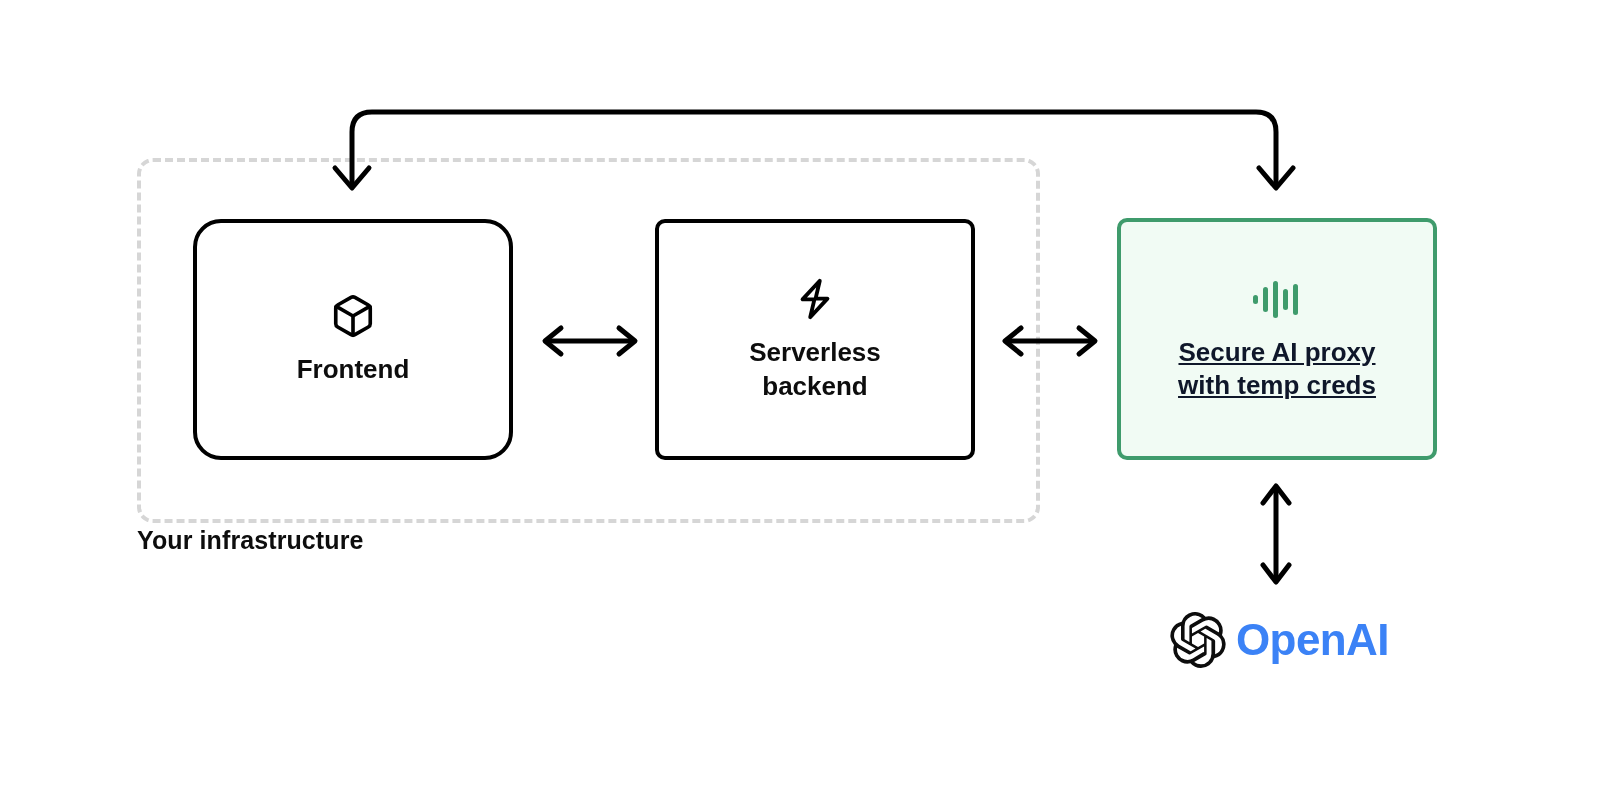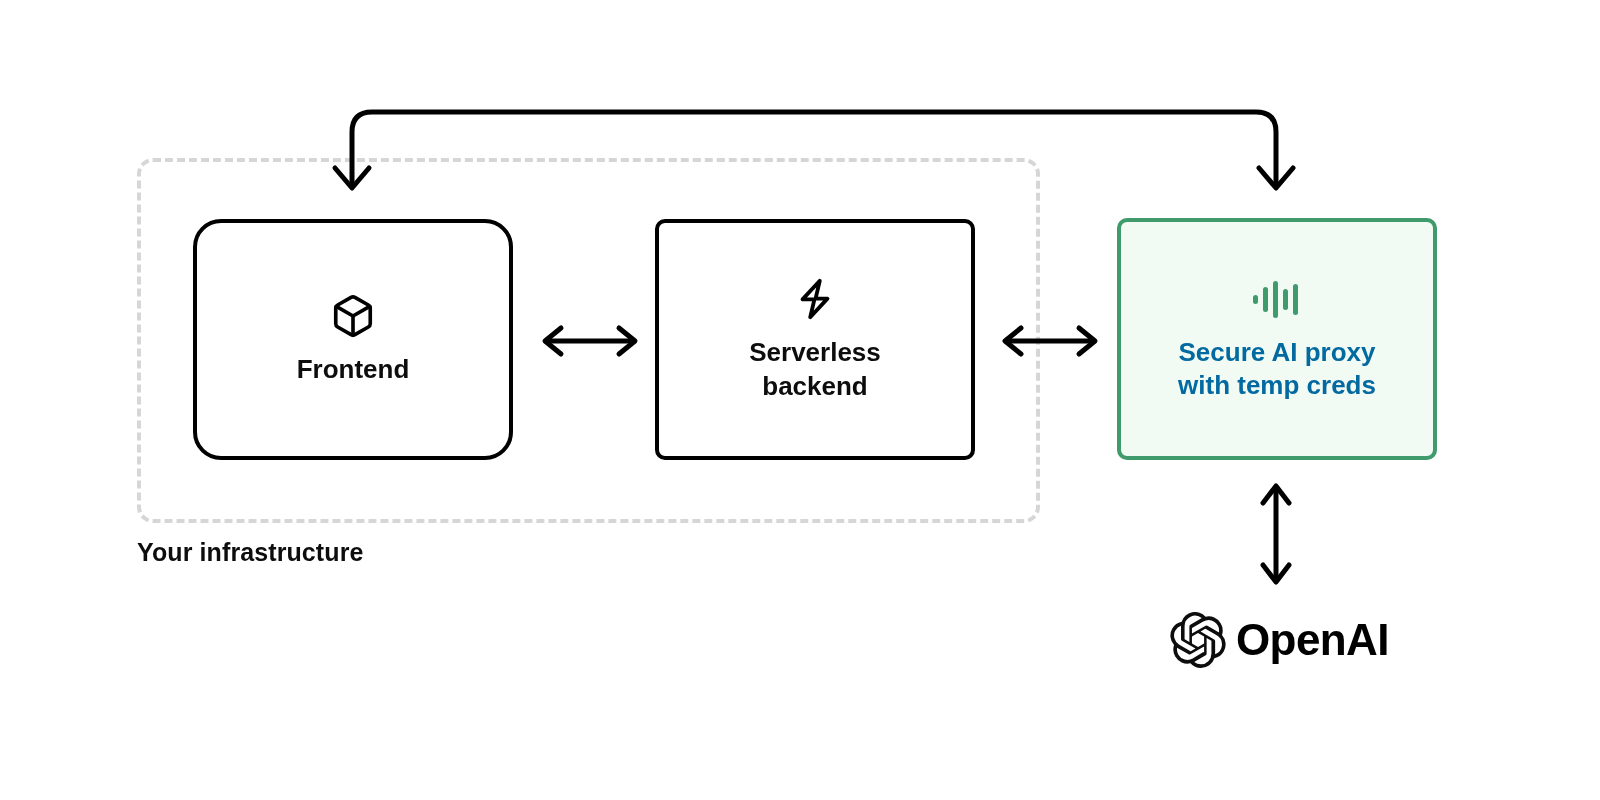--- a/index.html
+++ b/index.html
@@ -31,21 +31,21 @@
     height: 365px;
     box-sizing: border-box;
     border: 4px dashed #d6d6d6;
     border-radius: 16px;
     background: transparent;
   }
 
   .infra-caption {
     position: absolute;
     left: 137px;
-    top: 538px;
+    top: 526px;
     font-size: 25px;
     font-weight: bold;
     color: #0d0d0d;
     letter-spacing: 0.1px;
     white-space: nowrap;
   }
 
   
   .node {
     position: absolute;
@@ -79,21 +79,21 @@
 
   .node-label {
     font-size: 26px;
     font-weight: bold;
     line-height: 1.28;
     text-align: center;
     color: #0d0d0d;
     white-space: pre-line;
   }
 
-  .node-label.accent { color: #0369a1; }
+  .node-label.accent { color: #0f172a; text-decoration: underline; }
 
   
   .connector {
     position: absolute;
     pointer-events: none;
   }
 
   .conn-top     { left: 330px;  top: 100px; }
   .conn-arrow-1 { left: 535px;  top: 320px; }
   .conn-arrow-2 { left: 995px;  top: 320px; }
@@ -104,21 +104,21 @@
     position: absolute;
     left: 1170px;
     top: 612px;
     display: flex;
     align-items: center;
     gap: 10px;
   }
   .openai-wordmark {
     font-size: 44px;
     font-weight: bold;
-    color: #000000;
+    color: #3b82f6;
     letter-spacing: -0.6px;
     line-height: 1;
   }
 </style>
 </head>
 <body>
 
 <div id="stage">
 
   <div class="infra-boundary"></div>

